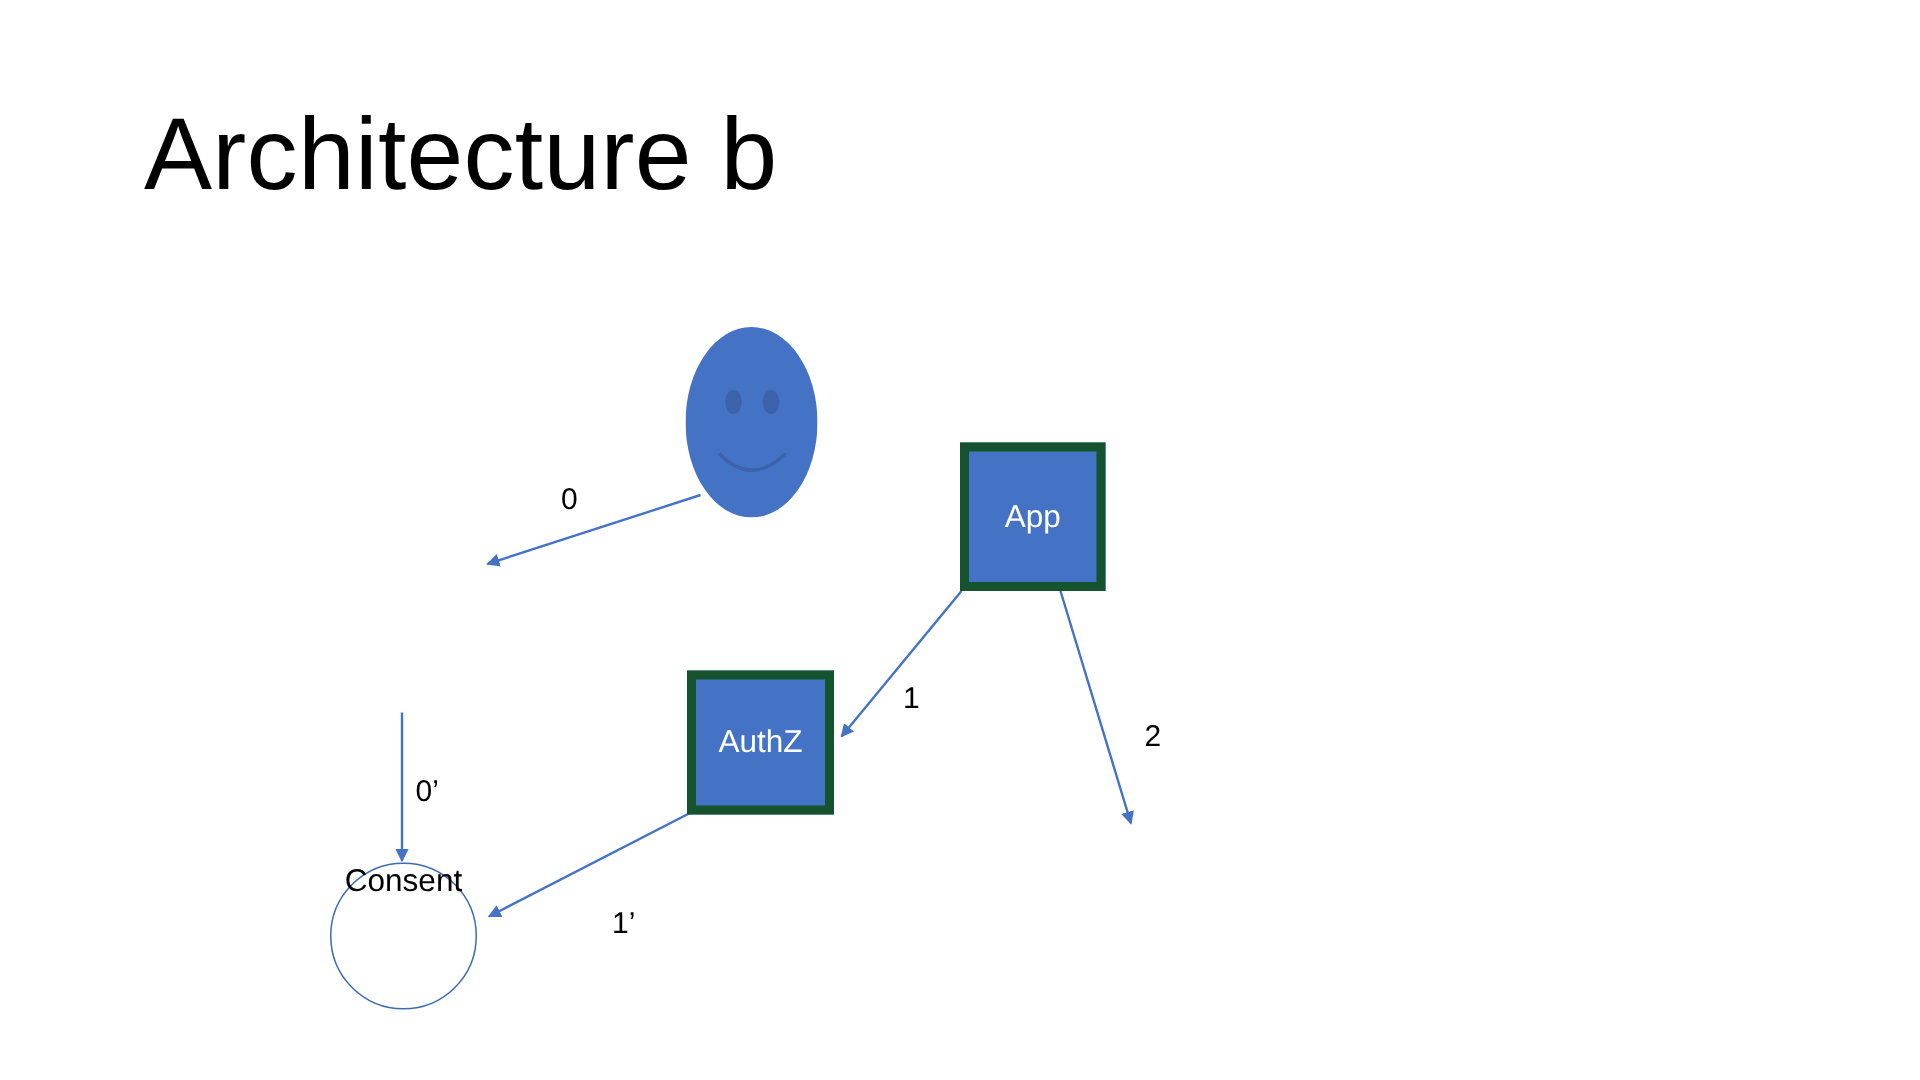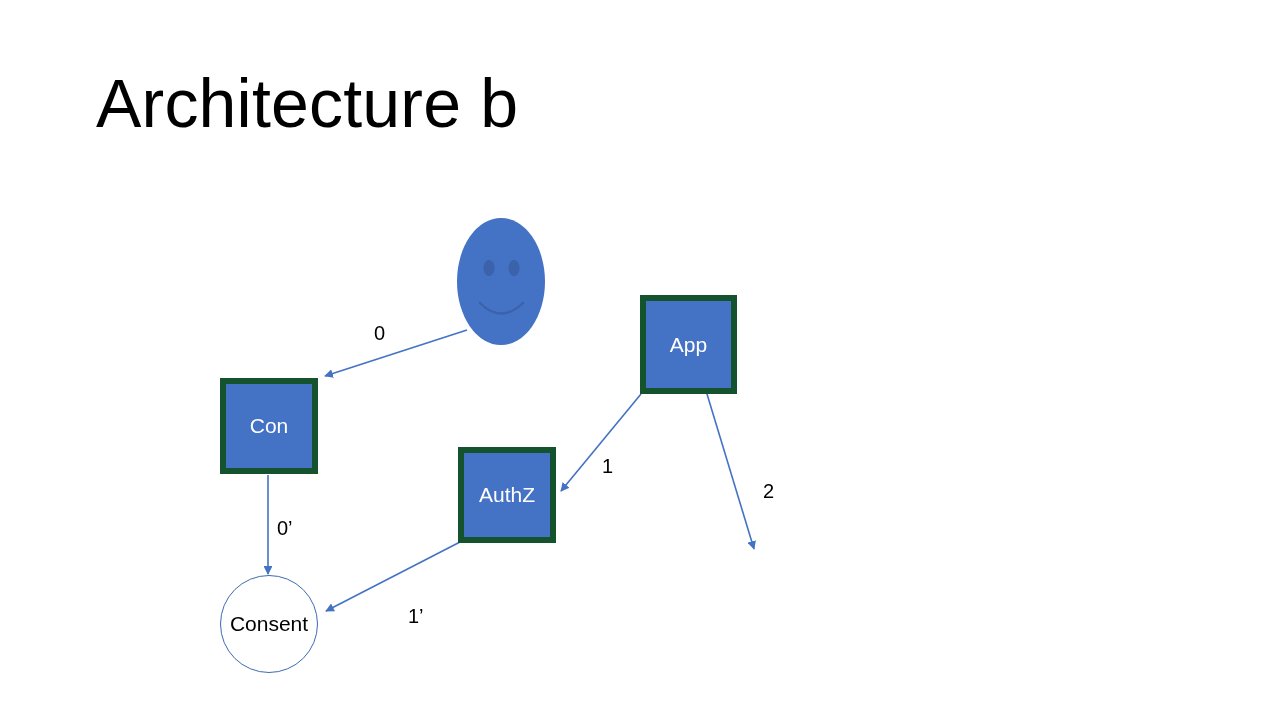--- a/index.html
+++ b/index.html
@@ -52,21 +52,21 @@
     text-align: center;
     white-space: nowrap;
   }
   .node-circle {
     position: absolute;
     box-sizing: border-box;
     background: #ffffff;
     border: 1.2px solid #3D6AB5;
     border-radius: 50%;
     display: flex;
-    align-items: center;
+    align-items: flex-start;
     justify-content: center;
   }
   .node-circle .node-label {
     color: #000000;
     font-size: 21px;
     line-height: 24px;
     text-align: center;
     white-space: nowrap;
   }
   #box-con   { left: 220px; top: 378px; width: 98px;  height: 96px;  }
@@ -134,23 +134,20 @@
   <div class="edge-label" id="label-1prime">1’</div>
   <div class="edge-label" id="label-2">2</div>
 
   <svg id="face-actor" viewBox="0 0 88 127" width="88" height="127" xmlns="http://www.w3.org/2000/svg">
     <ellipse cx="44" cy="63.5" rx="44" ry="63.5" fill="#4472C4"></ellipse>
     <ellipse cx="32" cy="50" rx="5.5" ry="8" fill="#3B62AA"></ellipse>
     <ellipse cx="57" cy="50" rx="5.5" ry="8" fill="#3B62AA"></ellipse>
     <path d="M 23 85 Q 44 106 66 85" fill="none" stroke="#3B62AA" stroke-width="2.2" stroke-linecap="round"></path>
   </svg>
 
-  <div class="node-box" id="box-con">
-    <span class="node-label">Con</span>
-  </div>
 
   <div class="node-box" id="box-app">
     <span class="node-label">App</span>
   </div>
 
   <div class="node-box" id="box-authz">
     <span class="node-label">AuthZ</span>
   </div>
 
 

